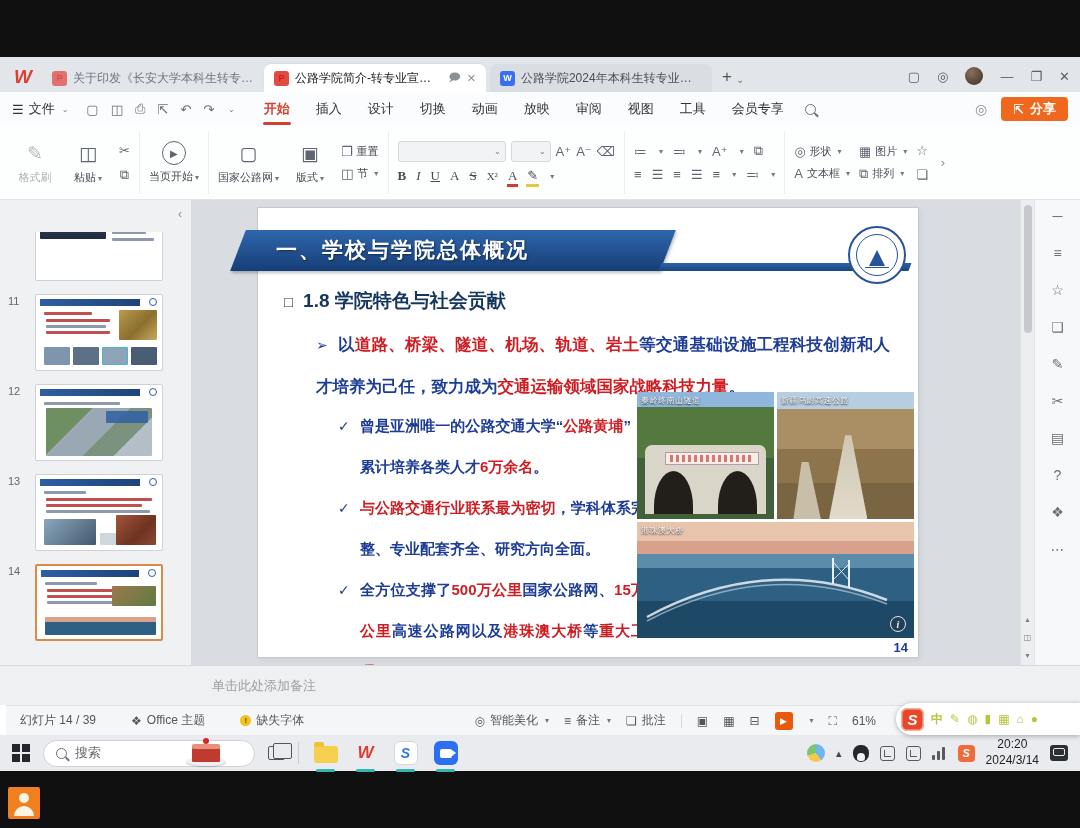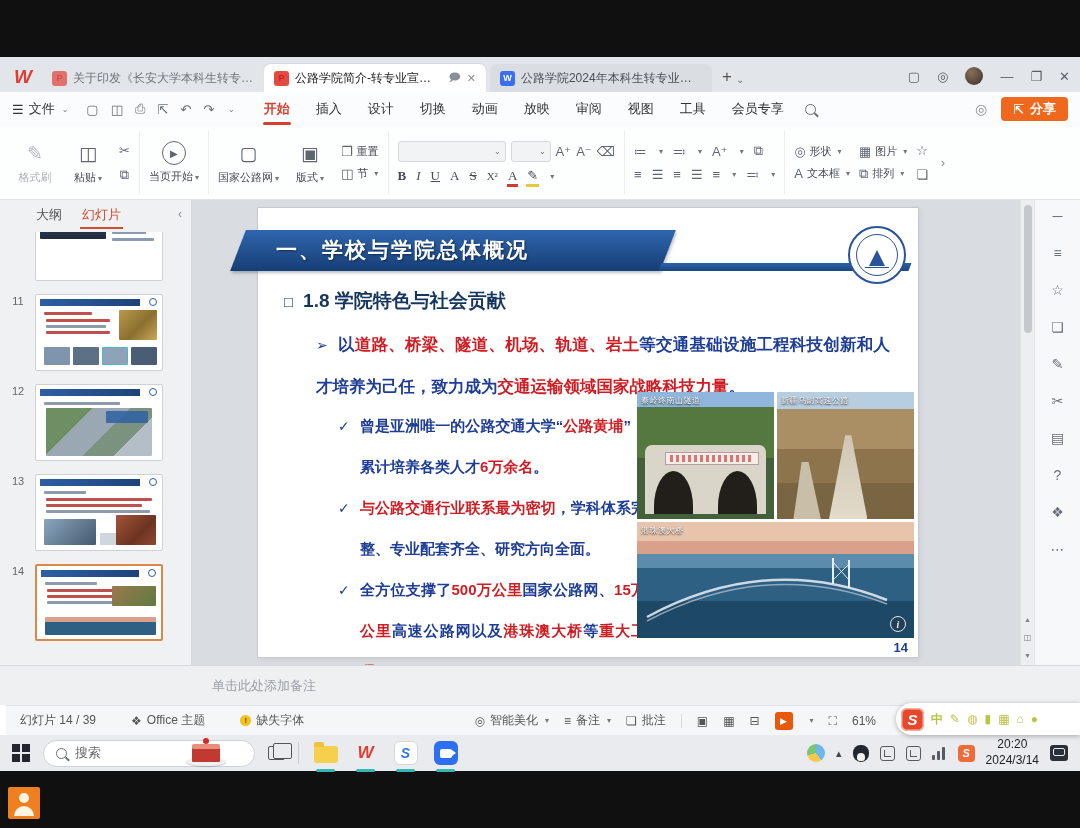--- a/index.html
+++ b/index.html
@@ -74,21 +74,21 @@
   .content { position:absolute; top:143px; left:0; width:1080px; height:465px; display:flex; background:#d9dce0; }
 
   .panel { width:192px; background:#eff1f3; border-right:1px solid #d8dbde; position:relative; flex:0 0 192px; }
   .panel-tabs { height:30px; display:flex; align-items:center; gap:20px; padding-left:36px; font-size:13px; color:#555; }
   .ptab { position:relative; }
   .ptab.active { color:#cf4b2e; }
   .ptab.active::after { content:""; position:absolute; left:-2px; right:-2px; bottom:-5px; height:2px; background:#cf4b2e; }
   .panel-collapse { position:absolute; right:9px; top:7px; color:#8a9098; font-size:12px; }
   .thumbs { position:absolute; top:32px; left:0; right:5px; bottom:0; overflow:hidden; }
   .thumb-row { display:flex; gap:7px; margin:0 0 13px 8px; }
-  .tnum { width:20px; text-align:center; font-size:11px; color:#666; padding-top:1px; flex:0 0 20px; }
+  .tnum { width:20px; text-align:left; font-size:11px; color:#666; padding-top:1px; flex:0 0 20px; }
   .mini { width:128px; height:77px; background:#fff; border:1px solid #ced2d6; border-radius:2px; position:relative; overflow:hidden; }
   .sel .mini { border:2px solid #df8747; }
   .m-head { position:absolute; top:4px; left:4px; right:22px; height:7px; background:linear-gradient(90deg,#2e5fa3,#1d4379); }
   .m-logo { position:absolute; top:3px; right:5px; width:8px; height:8px; border-radius:50%; border:1px solid #2e5fa3; }
   .m-line { position:absolute; height:2.5px; border-radius:1px; background:#8d99ad; }
   .m-line.r { background:#c05050; }
   .m-img { position:absolute; border-radius:1px; }
 
   .workspace { flex:1 1 auto; position:relative; }
   .slide { position:absolute; left:66px; top:8px; width:660px; height:449px; background:#fff;
@@ -425,24 +425,20 @@
           <span>☆</span>
           <span>❏</span>
         </div>
       </div>
       <div class="chev-more">›</div>
     </div>
 
     <div class="content">
 
       <div class="panel">
-        <div class="panel-tabs">
-          <span class="ptab">大纲</span>
-          <span class="ptab active">幻灯片</span>
-        </div>
         <span class="panel-collapse">‹</span>
         <div class="thumbs">
 
           <div class="thumb-row" style="margin-top:-28px;">
             <span class="tnum"></span>
             <div class="mini">
               <div class="m-img" style="left:4px;top:8px;width:66px;height:26px;background:linear-gradient(180deg,#3c4a63,#202b3f);"></div>
 
               <div class="m-line" style="left:76px;top:26px;right:16px;"></div>
               <div class="m-line" style="left:76px;top:33px;right:8px;"></div>

